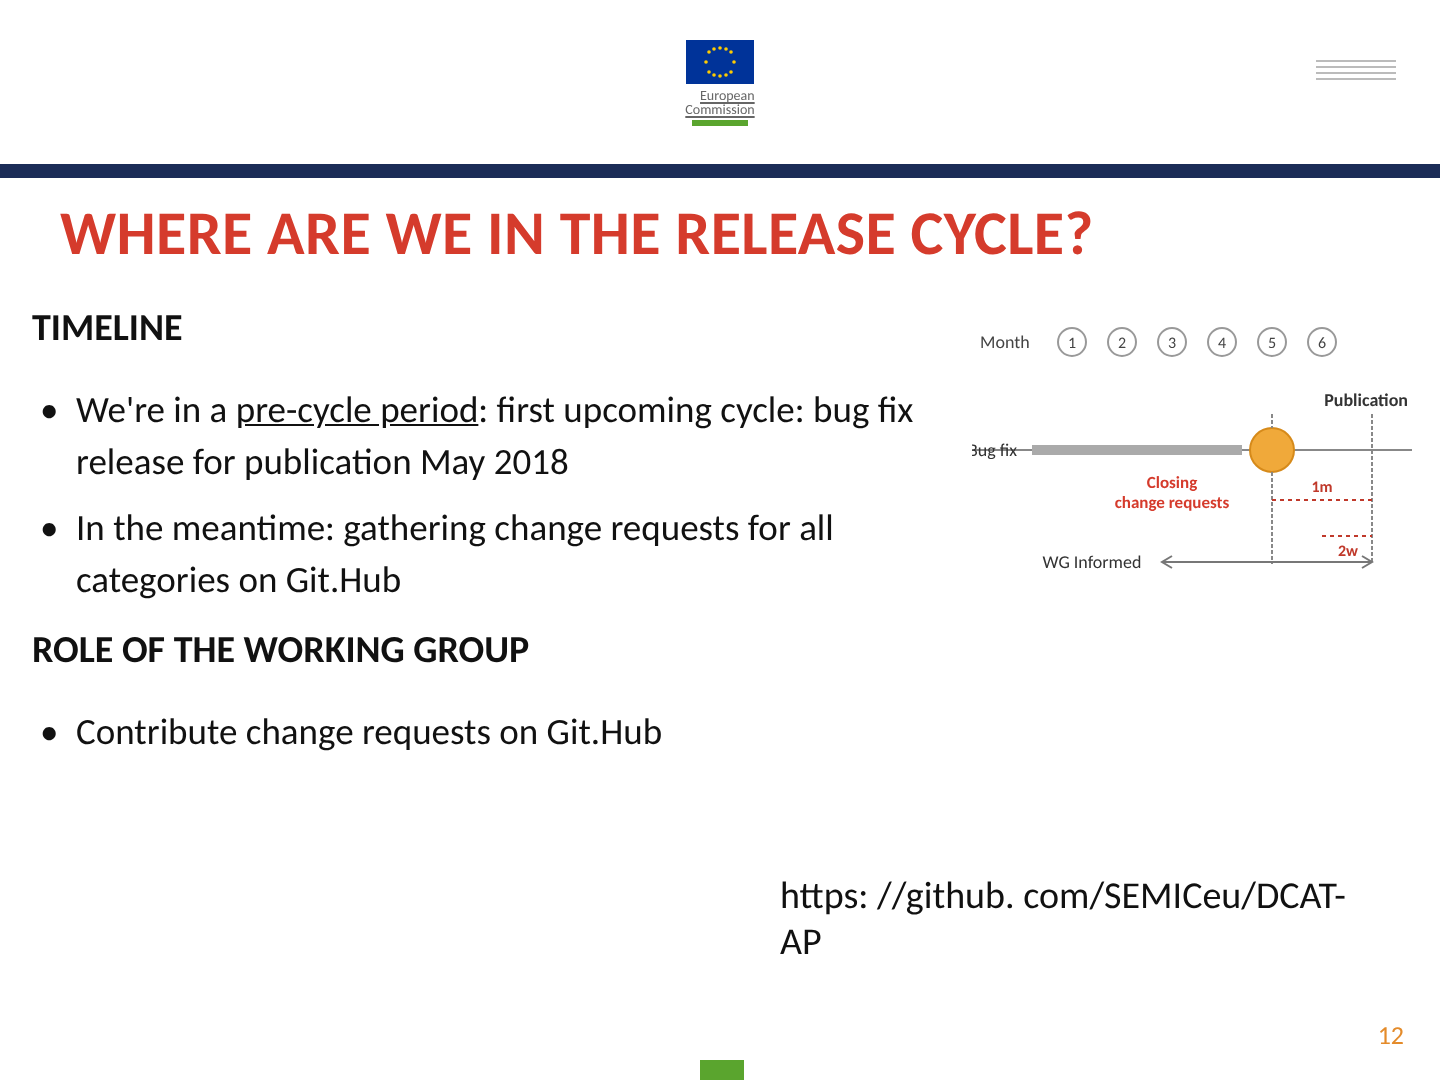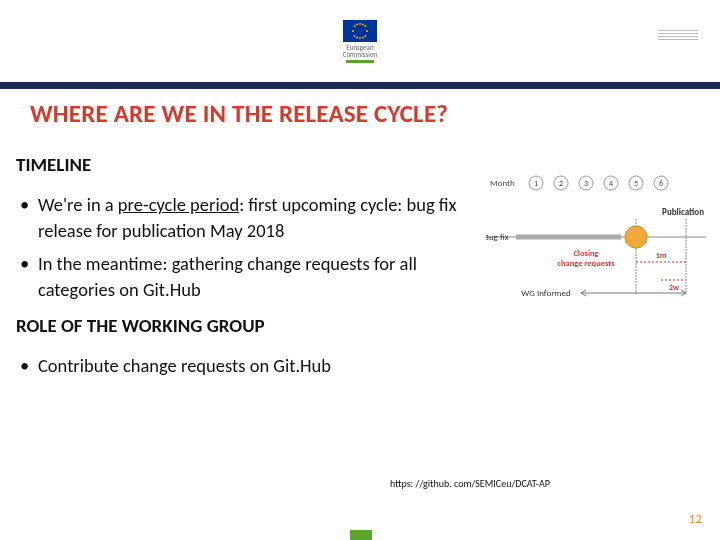--- a/index.html
+++ b/index.html
@@ -31,21 +31,22 @@
     align-items: center;
     justify-content: center;
     margin-top: 14px;
   }
   .flag svg { display:block; }
   .logo-text {
     font-size: 7px;
     color: #666;
     line-height: 1;
     margin-top: 2px;
-    text-align: center;
+    text-align: right;
+    text-decoration: underline;
   }
   .logo-underline {
     width: 28px;
     height: 3px;
     background: #5aa52e;
     margin-top: 2px;
   }
   .grey-lines {
     position: absolute;
     top: 24px;
@@ -62,21 +63,21 @@
     top: 82px;
     left: 0;
     width: 720px;
     height: 7px;
     background: #1b2c57;
   }
   .title {
     position: absolute;
     top: 98px;
     left: 30px;
-    font-size: 25px;
+    font-size: 31px;
     font-weight: 800;
     color: #d53b2c;
     letter-spacing: 0.2px;
   }
   .content {
     position: absolute;
     top: 152px;
     left: 16px;
     width: 660px;
     font-size: 18.5px;
@@ -105,25 +106,24 @@
     top: 0;
     color: #111;
   }
   .narrow { max-width: 430px; }
   .underline { text-decoration: underline; }
   .url-box {
     position: absolute;
     left: 390px;
     top: 438px;
     width: 300px;
-    font-size: 10px;
+    font-size: 19px;
     color: #111;
     line-height: 1.2;
     text-align: left;
-    margin-top: 40px;
   }
   .page-number {
     position: absolute;
     right: 18px;
     bottom: 14px;
     font-size: 13px;
     color: #e48b2a;
   }
   .green-block {
     position: absolute;
@@ -132,21 +132,20 @@
     width: 22px;
     height: 10px;
     background: #5aa52e;
   }
   .diagram {
     position: absolute;
     top: 160px;
     left: 486px;
     width: 220px;
     height: 130px;
-    margin-top: 12px;
   }
 </style>
 </head>
 <body>
 
 <div class="logo-area">
   <div class="grey-lines">
     <div></div>
       <div></div>
       <div></div>

